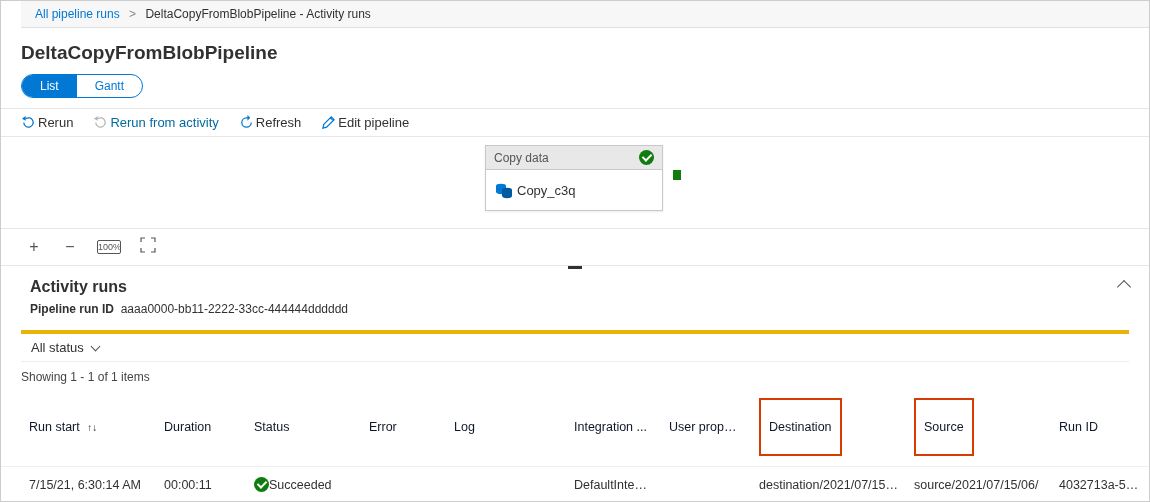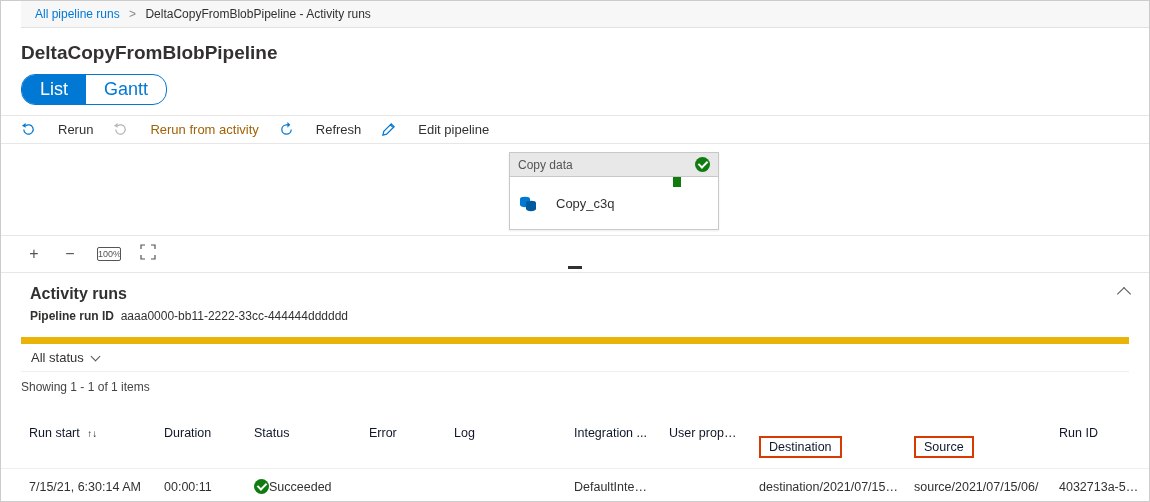--- a/index.html
+++ b/index.html
@@ -27,77 +27,77 @@
     font-size: 19px;
     font-weight: 600;
     padding: 14px 20px 10px 20px;
   }
   .viewtoggle {
     display: inline-flex;
     margin: 0 20px 10px 20px;
     border: 1px solid #0078d4;
     border-radius: 14px;
     overflow: hidden;
-    font-size: 18px;
+    font-size: 12px;
   }
   .viewtoggle .seg {
     padding: 4px 18px;
     color: #0078d4;
     cursor: pointer;
   }
   .viewtoggle .seg.active {
     background: #0078d4;
     color: #fff;
   }
   .toolbar {
     border-top: 1px solid #e6e6e6;
     border-bottom: 1px solid #e6e6e6;
     padding: 6px 20px;
     display: flex;
     gap: 20px;
     align-items: center;
   }
   .tool {
     display: inline-flex;
-    gap: 22px;
+    gap: 2px;
     color: #323130;
     font-size: 13px;
     cursor: pointer;
   }
-  .tool.disabled { color: #a16207; }
+  .tool.disabled { color: #0369a1; }
   .tool svg { width: 15px; height: 15px; }
   .canvas {
     position: relative;
     height: 92px;
     border-bottom: 1px solid #e6e6e6;
   }
   .activity-box {
     position: absolute;
-    left: 508px; top: 8px;
-    width: 210px;
+    left: 484px; top: 8px;
+    width: 178px;
     border: 1px solid #c8c8c8;
     background: #fff;
     box-shadow: 0 1px 2px rgba(0,0,0,0.08);
     cursor: pointer;
   }
   .activity-head {
     background: #e8e8e8;
     border-bottom: 1px solid #c8c8c8;
     padding: 4px 8px;
     display: flex;
     align-items: center;
     justify-content: space-between;
     font-size: 12px;
     color: #555;
   }
   .activity-body {
-    padding: 16px 8px;
-    display: flex;
-    align-items: center;
-    gap: 18px;
+    padding: 10px 8px;
+    display: flex;
+    align-items: center;
+    gap: 3px;
     font-size: 13px;
   }
   .connector {
     position: absolute;
     left: 672px; top: 33px;
     width: 8px; height: 10px;
     background: #107c10;
   }
   .zoombar {
     display: flex;
@@ -126,21 +126,21 @@
   }
   .sechead h2 { font-size: 16px; font-weight: 600; }
   .runid {
     font-size: 12px;
     margin-top: 6px;
   }
   .runid b { font-weight: 600; }
   .filter {
     margin: 10px 20px 4px 20px;
     padding: 6px 10px;
-    border-top: 7px solid #eab308;
+    border-top: 4px solid #eab308;
     border-bottom: 1px solid #eee;
     display: inline-flex;
     align-items: center;
     gap: 8px;
     font-size: 13px;
     cursor: pointer;
     width: calc(100% - 40px);
   }
   .showing {
     font-size: 12px;
@@ -170,23 +170,22 @@
     overflow: hidden;
     text-overflow: ellipsis;
     vertical-align: middle;
   }
   .table th .sort { font-size: 10px; margin-left: 4px; }
   .highlight-col {
     position: relative;
   }
   .highlight-col span.hl {
     border: 2px solid #d83b01;
-    padding: 2px 8px;
+    padding: 20px 8px;
     display: inline-block;
-    margin-top: 28px;
   }
   .succeeded {
     display: inline-flex;
     align-items: center;
     gap: 0;
   }
   .check-circle {
     width: 15px; height: 15px;
     background: #107c10;
     border-radius: 50%;

